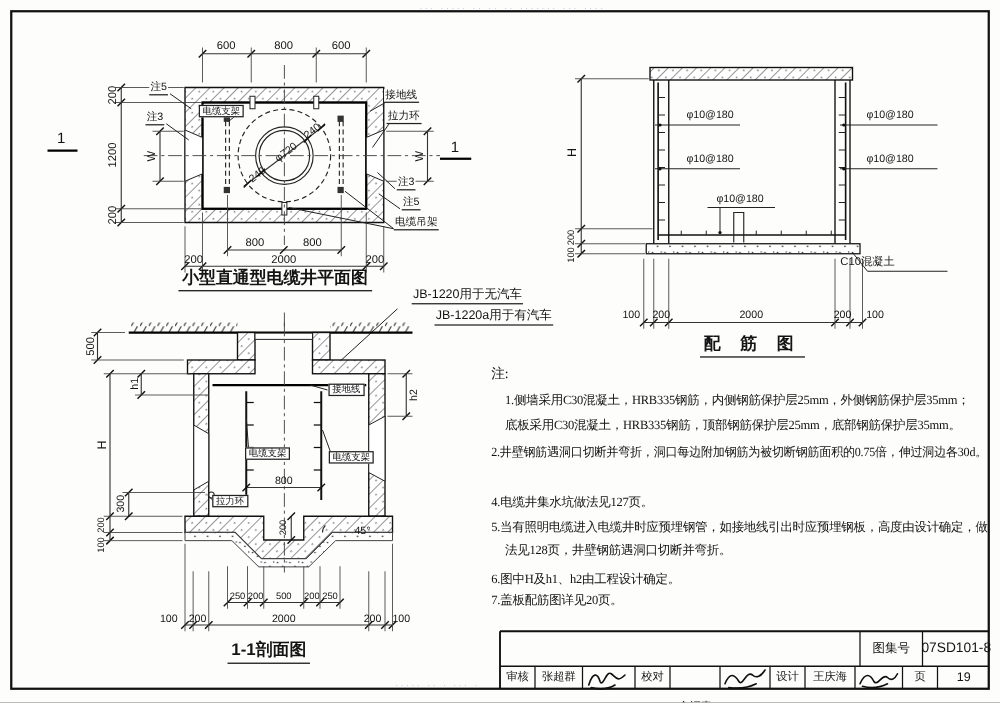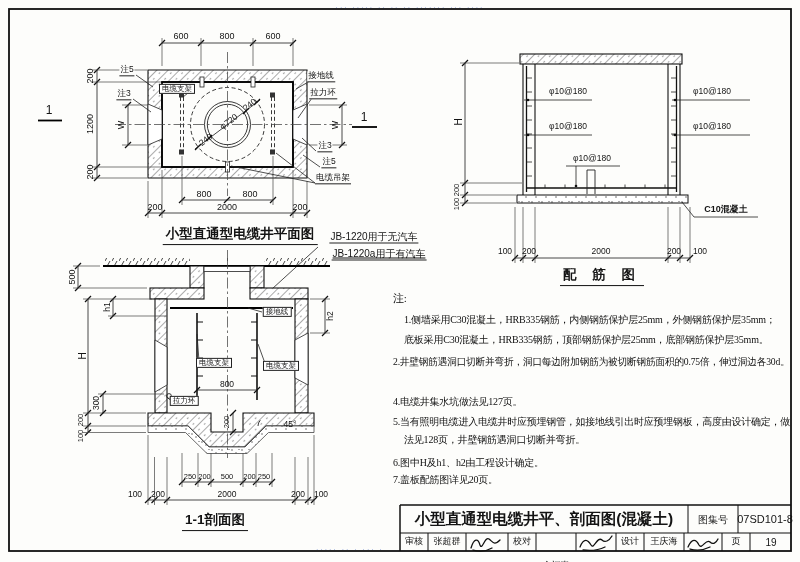--- a/index.html
+++ b/index.html
@@ -410,23 +410,23 @@
 <span class="t s8 lead" style="left:325px;top:147px;">注3</span>
 <span class="t s8 lead" style="left:329px;top:163px;">注5</span>
 <span class="t s8 lead" style="left:333px;top:179px;">电缆吊架</span>
 <span class="t s12" style="left:49px;top:111px;">1</span>
 <span class="t s12" style="left:364px;top:118px;">1</span>
 <span class="t" style="left:204px;top:195px;">800</span>
 <span class="t" style="left:250px;top:195px;">800</span>
 <span class="t" style="left:155px;top:208px;">200</span>
 <span class="t" style="left:227px;top:208px;">2000</span>
 <span class="t" style="left:300px;top:208px;">200</span>
-<span class="t ttl" style="left:220px;top:236px;margin-left:20px;">小型直通型电缆井平面图</span>
+<span class="t ttl" style="left:220px;top:224px;">小型直通型电缆井平面图</span>
 <span class="t s10 lead" style="left:374px;top:237px;">JB-1220用于无汽车</span>
-<span class="t s10 lead" style="left:379px;top:254px;text-decoration:underline;">JB-1220a用于有汽车</span>
+<span class="t s10 lead" style="left:395px;top:254px;">JB-1220a用于有汽车</span>
 
 <span class="t r90" style="left:73px;top:277px;">500</span>
 <span class="t s8 r90" style="left:108px;top:307px;">h1</span>
 <span class="t s10 r90" style="left:82px;top:356px;">H</span>
 <span class="t s8 r90" style="left:97px;top:403px;">300</span>
 <span class="t s7 r90" style="left:81px;top:420px;">200</span>
 <span class="t s7 r90" style="left:81px;top:436px;">100</span>
 <span class="t s8 r90" style="left:331px;top:316px;">h2</span>
 <span class="t s7 boxed" style="left:277px;top:312px;">接地线</span>
 <span class="t s7 boxed" style="left:214px;top:363px;">电缆支架</span>
@@ -448,39 +448,38 @@
 <span class="t ttl" style="left:215px;top:522px;">1-1剖面图</span>
 
 <span class="t s10 r90" style="left:458px;top:122px;">H</span>
 <span class="t s7 r90" style="left:457px;top:190px;">200</span>
 <span class="t s7 r90" style="left:457px;top:204px;">100</span>
 <span class="t s8" style="left:568px;top:92px;">φ10@180</span>
 <span class="t s8" style="left:568px;top:127px;">φ10@180</span>
 <span class="t s8" style="left:712px;top:92px;">φ10@180</span>
 <span class="t s8" style="left:712px;top:127px;">φ10@180</span>
 <span class="t s8" style="left:592px;top:159px;">φ10@180</span>
-<span class="t" style="left:726px;top:210px;font-weight:bold;">C10混凝土</span>
+<span class="t" style="left:694px;top:210px;">C10混凝土</span>
 <span class="t s8" style="left:505px;top:252px;">100</span>
 <span class="t s8" style="left:529px;top:252px;">200</span>
 <span class="t s8" style="left:601px;top:252px;">2000</span>
 <span class="t s8" style="left:674px;top:252px;">200</span>
 <span class="t s8" style="left:700px;top:252px;">100</span>
 <span class="t ttl" style="left:602px;top:277px;letter-spacing:6px;">配 筋 图</span>
 
 <span class="note s11" style="left:393px;top:291px;font-size:11px;">注:</span>
 <span class="note" style="left:393px;top:313px;margin-left:11px;">1.侧墙采用C30混凝土，HRB335钢筋，内侧钢筋保护层25mm，外侧钢筋保护层35mm；</span>
 <span class="note" style="left:404px;top:333px;">底板采用C30混凝土，HRB335钢筋，顶部钢筋保护层25mm，底部钢筋保护层35mm。</span>
 <span class="note" style="left: 393px; top: 355px; transform: scaleX(0.965937);">2.井壁钢筋遇洞口切断并弯折，洞口每边附加钢筋为被切断钢筋面积的0.75倍，伸过洞边各30d。</span>
 <span class="note" style="left:393px;top:395px;">4.电缆井集水坑做法见127页。</span>
 <span class="note" style="left: 393px; top: 415px; transform: scaleX(0.994987);">5.当有照明电缆进入电缆井时应预埋钢管，如接地线引出时应预埋钢板，高度由设计确定，做</span>
 <span class="note" style="left:404px;top:433px;">法见128页，井壁钢筋遇洞口切断并弯折。</span>
 <span class="note" style="left:393px;top:456px;">6.图中H及h1、h2由工程设计确定。</span>
 <span class="note" style="left:393px;top:473px;">7.盖板配筋图详见20页。</span>
 
-<span class="t tb" style="left:544px;top:519px;font-size:15.5px;">小型直通型电缆井平、剖面图(混凝土)</span>
 <span class="t s10" style="left:713px;top:519px;">图集号</span>
 <span class="t s11" style="left:765px;top:519px;">07SD101-8</span>
 <span class="t" style="left:414px;top:542px;">审核</span>
 <span class="t" style="left:447px;top:542px;">张超群</span>
 <span class="t" style="left:522px;top:542px;">校对</span>
 <span class="t" style="left:556px;top:542px;margin-top:24px;">金福青</span>
 <span class="t" style="left:630px;top:542px;">设计</span>
 <span class="t" style="left:664px;top:542px;">王庆海</span>
 <span class="t" style="left:736px;top:542px;">页</span>
 <span class="t s10" style="left:771px;top:542px;">19</span>

